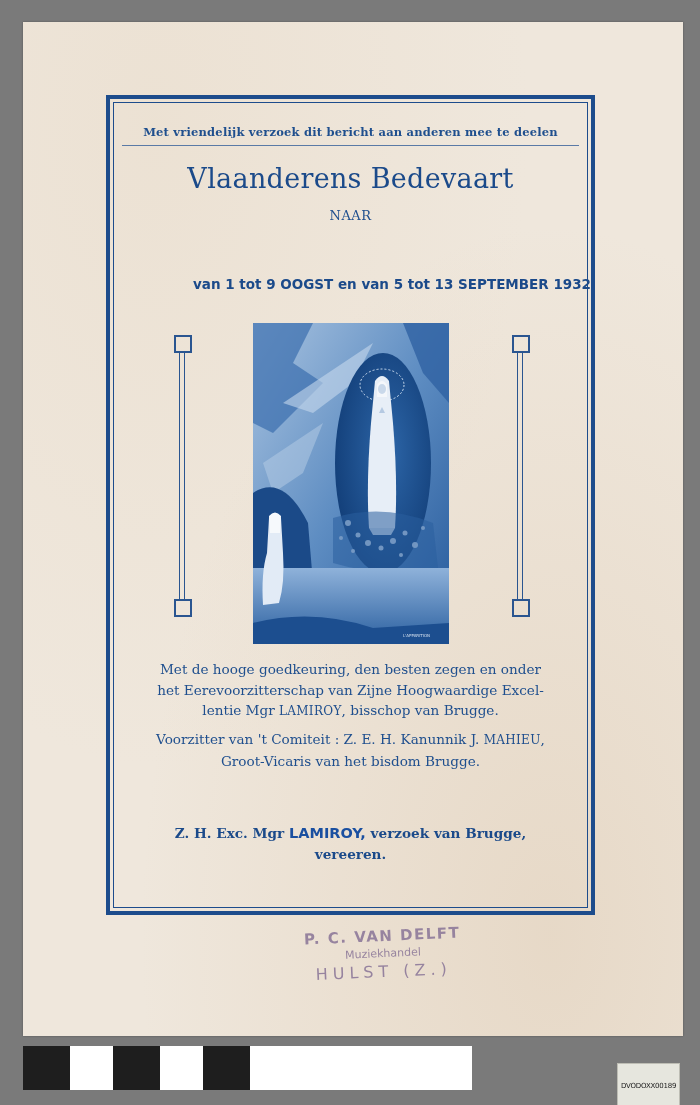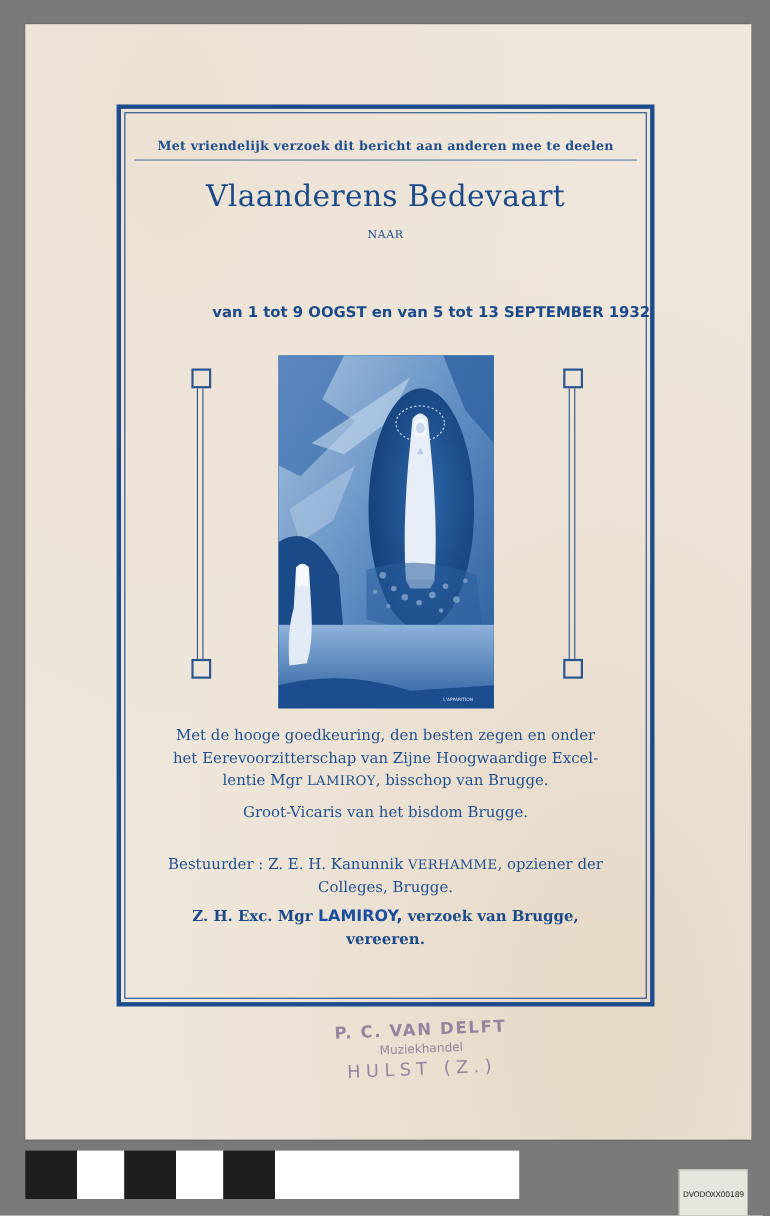--- a/index.html
+++ b/index.html
@@ -52,21 +52,21 @@
       text-align: center;
       font-family: "DejaVu Serif", serif;
       font-size: 27px;
       color: #1b4a8a;
       letter-spacing: 0.3px;
     }
     .naar {
       position: absolute; left: 0; right: 0; top: 109px;
       text-align: center;
       font-family: "DejaVu Serif", serif;
-      font-size: 10px;
+      font-size: 13px;
       color: #1f4f8e;
       letter-spacing: 0.5px;
     }
     .headline {
       position: absolute; left: 0; right: 0; top: 121px;
       text-align: center;
       font-family: "DejaVu Serif", serif;
       font-weight: bold;
       font-size: 35px;
       color: #1b4a8a;
@@ -244,27 +244,24 @@
       </svg>
     </div>
 
     <div class="body-text p1">
       <div>Met de hooge goedkeuring, den besten zegen en onder</div>
       <div>het Eerevoorzitterschap van Zijne Hoogwaardige Excel-</div>
       <div><span>lentie Mgr </span><span class="sc">LAMIROY</span><span>, bisschop van Brugge.</span></div>
     </div>
 
     <div class="body-text p2">
+      <div><span>Voorzitter van 't Comiteit : Z. E. H. Kanunnik J. </span><span class="sc">MAHIEU</span><span>,</span></div>
       <div>Groot-Vicaris van het bisdom Brugge.</div>
     </div>
 
-    <div class="body-text p3">
-      <div><span>Bestuurder : Z. E. H. Kanunnik </span><span class="sc">VERHAMME</span><span>, opziener der</span></div>
-      <div>Colleges, Brugge.</div>
-    </div>
 
     <div class="body-text p4">
       <div><span>Z. H. Exc. Mgr </span><span class="strong-name">LAMIROY,</span><span> verzoek van Brugge,</span></div>
       <div>vereeren.</div>
     </div>
   </div>
 
   <div class="stamp">
     <div class="l1">P. C. VAN DELFT</div>
     <div class="l2">Muziekhandel</div>

